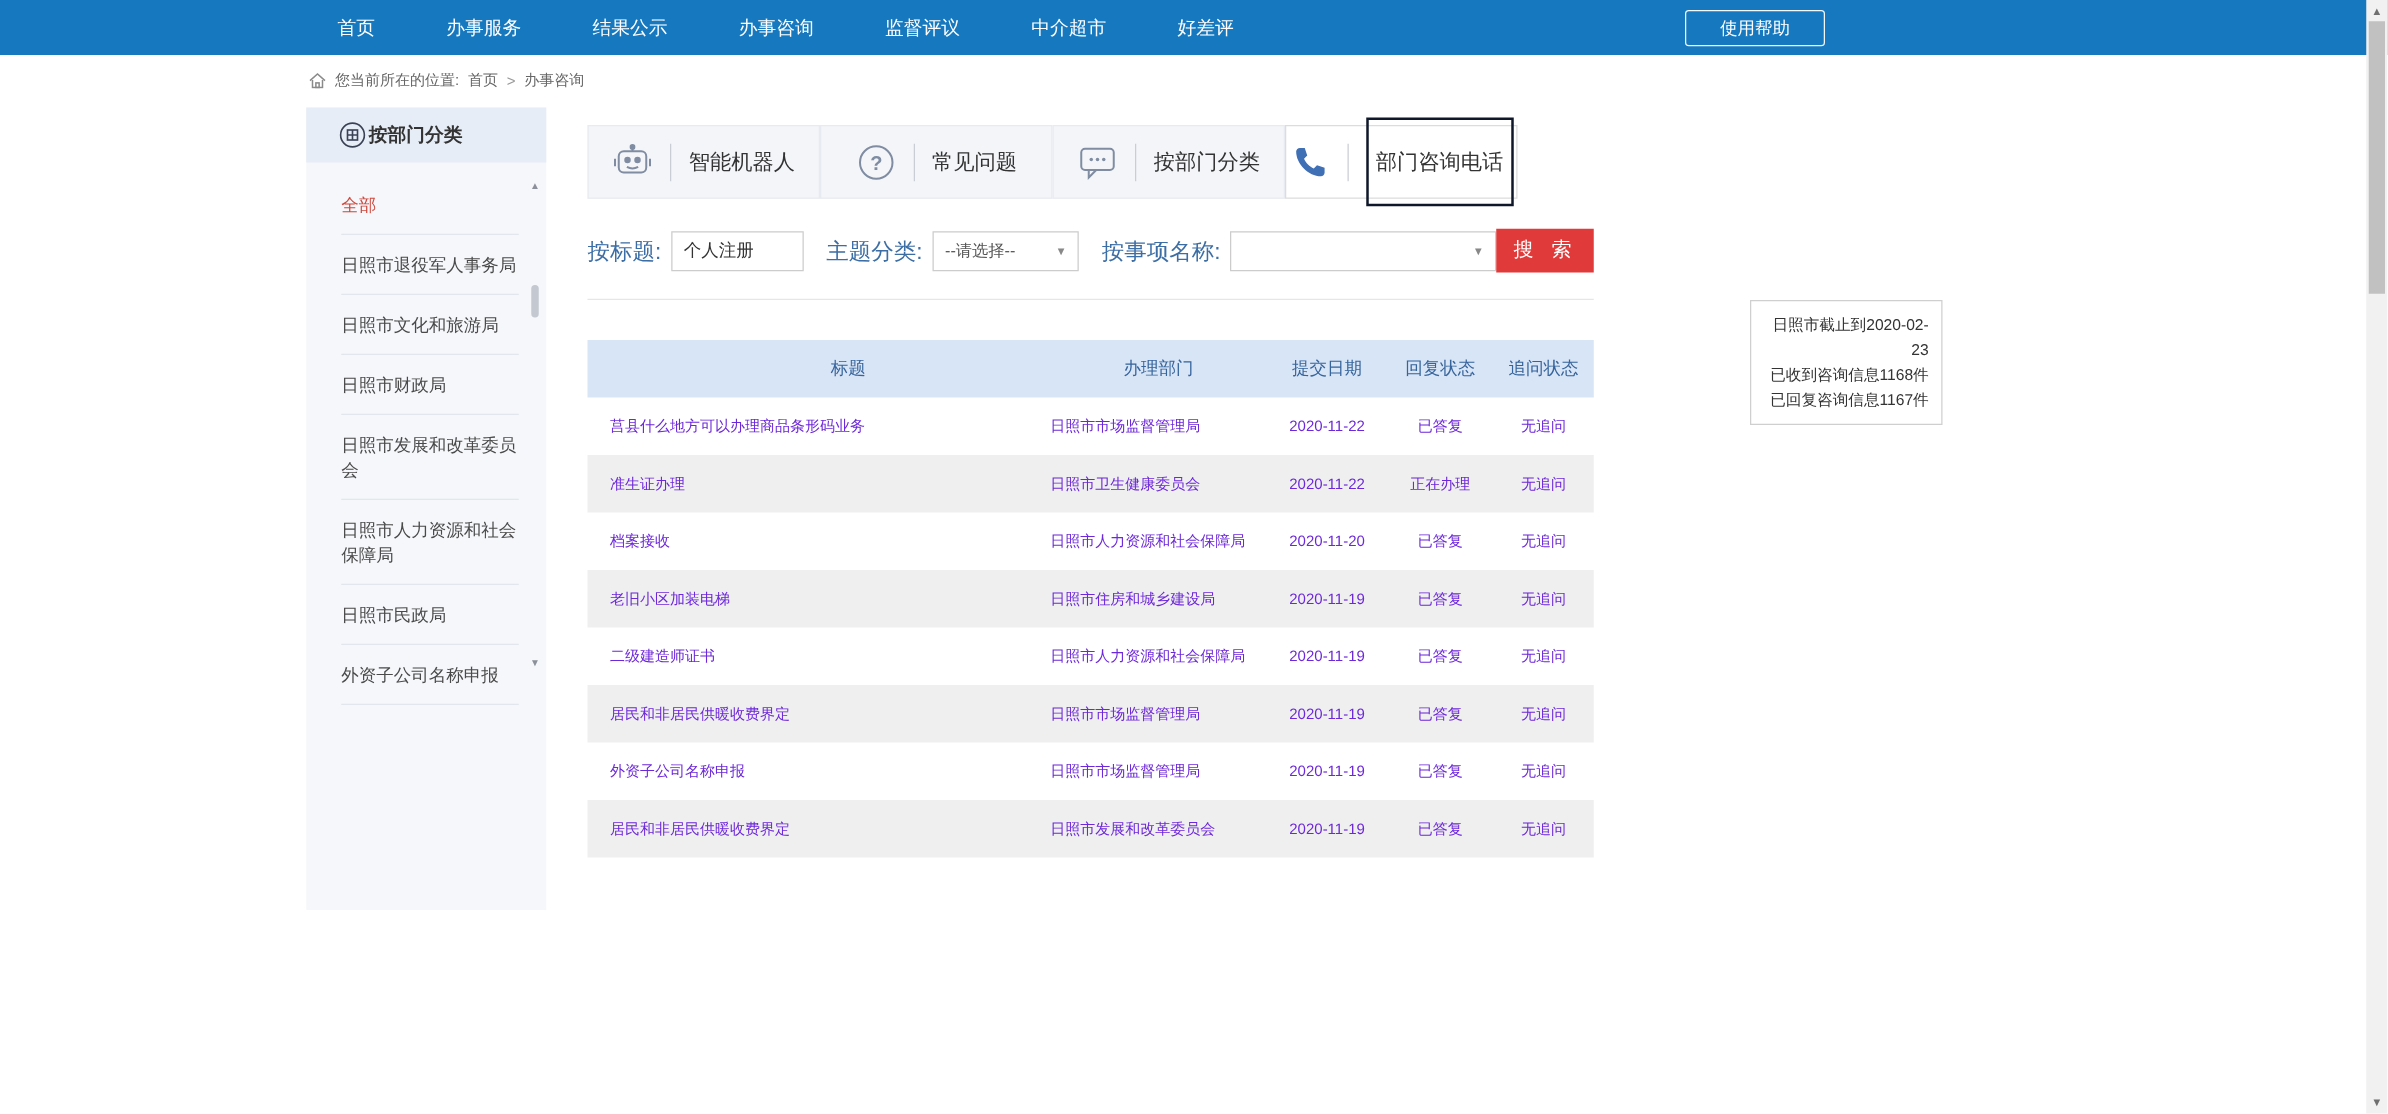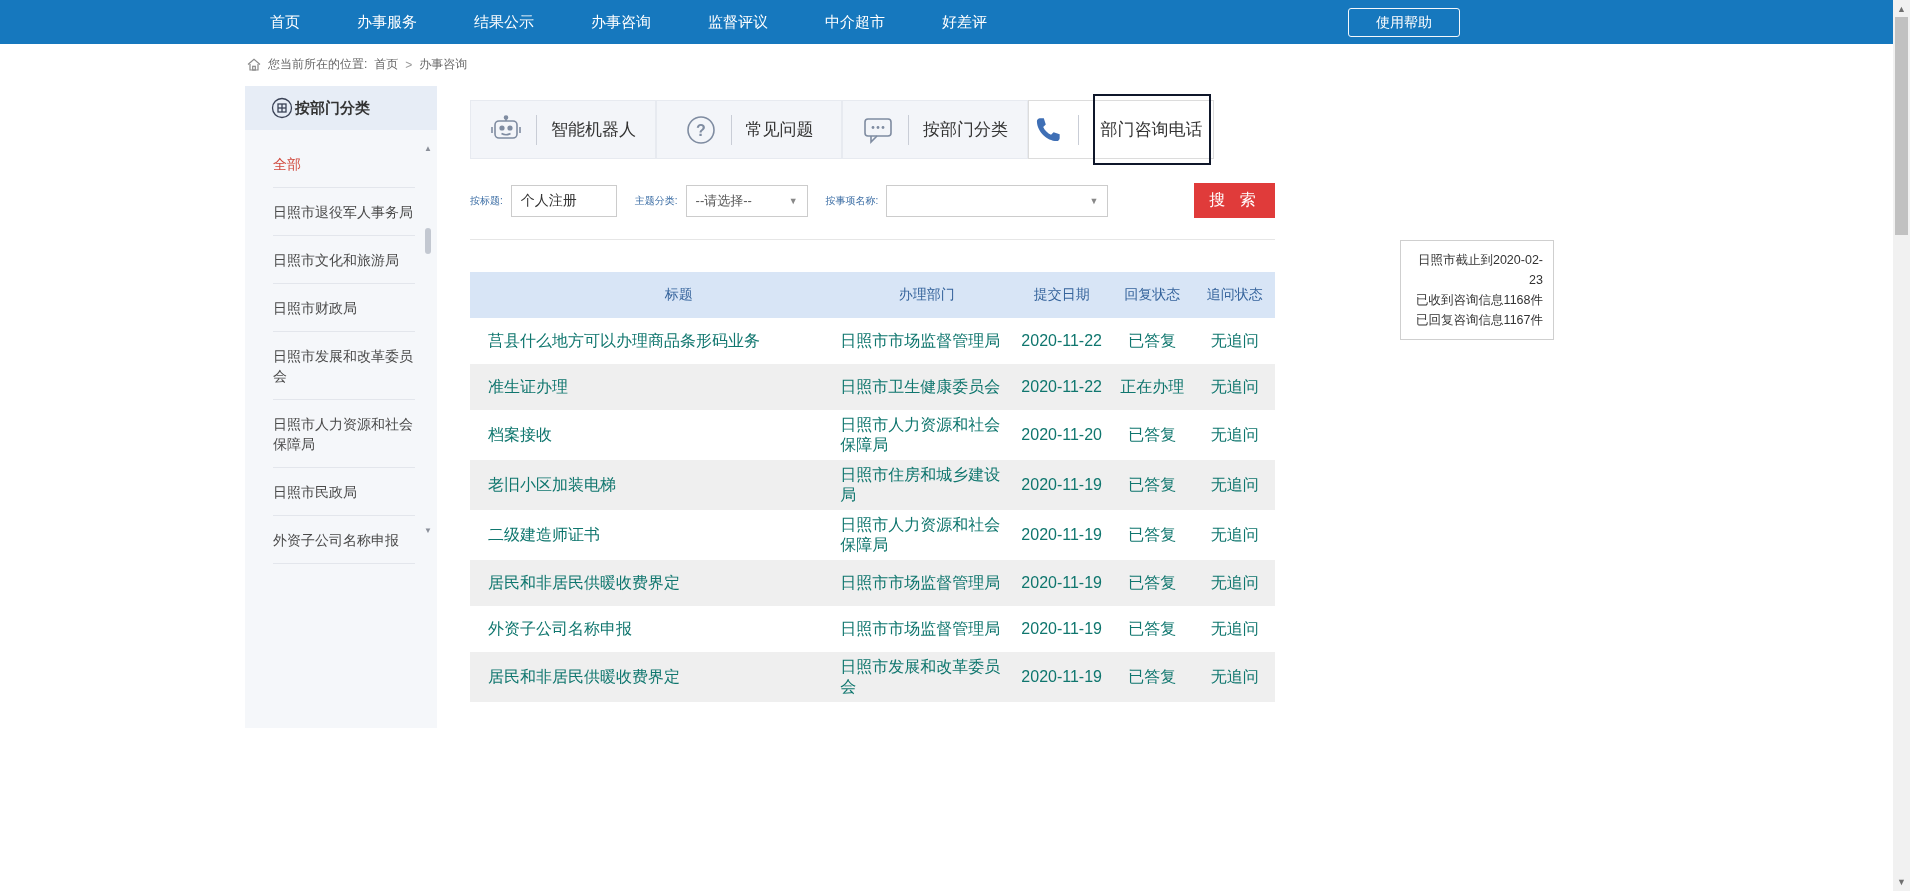--- a/index.html
+++ b/index.html
@@ -42,41 +42,41 @@
     width:186px; height:59px; background:#f3f5f9; border:1px solid #e7eaf0;
     display:flex; align-items:center; justify-content:center; gap:14px; cursor:pointer;
   }
   .tab-card.active-card { background:#fff; border-color:#dcdcdc; }
   .tab-icon { width:32px; height:32px; display:flex; align-items:center; justify-content:center; }
   .tab-divider { width:1px; height:30px; background:#c9cdd6; }
   .tab-label { font-size:17px; color:#333; white-space:nowrap; }
   .tab-card.active-card .tab-label { border:2px solid #0f172a; padding:22px 6px; }
   
   .search-row { margin-top:24px; display:flex; align-items:center; padding-bottom:21px; border-bottom:1px solid #e6e6e6; }
-  .search-label { color:#3c6ea5; font-size:10px; margin-right:8px; white-space:nowrap;text-align:right; }
+  .search-label { color:#3c6ea5; font-size:18px; margin-right:8px; white-space:nowrap;text-align:right; }
   .search-input { width:106px; height:32px; border:1px solid #ccc; padding:0 9px; font-size:14px; color:#333; background:#fff; }
   .gap18 { width:18px; flex:none; }
   .select-box {
     height:32px; border:1px solid #ccc; background:#fff; display:flex; align-items:center;
     justify-content:space-between; padding:0 9px; cursor:pointer; color:#555; font-size:13px;
   }
   .select-box.small { width:122px; }
   .select-box.large { width:222px; }
   .select-arrow { color:#888; font-size:9px; margin-left:6px; }
   .search-btn {
     margin-left:auto; width:81px; height:35px; background:#e03b3a; color:#fff; border:none;
     font-size:16px; letter-spacing:5px; padding-left:7px; cursor:pointer;
   }
   
   .table { margin-top:32px; }
   .thead { display:flex; background:#d8e5f6; }
   .th { height:46px; display:flex; align-items:center; justify-content:center; font-size:14px; color:#36649c; }
   .tr { display:flex; min-height:46px; cursor:pointer; }
   .tbody .tr:nth-child(even) { background:#efefef; }
-  .td { display:flex; align-items:center; font-size:16px; color:#0f766e; line-height:20px; padding:5px 0; }
+  .td { display:flex; align-items:center; font-size:12px; color:#6d28d9; line-height:20px; padding:5px 0; }
   .col0 { width:46%;padding-left:47px; }
   .col1 { width:21.5%; }
   .col2 { width:12%; }
   .col3 { width:10.5%; }
   .col4 { width:10%; }
   .td.col0 { padding-left:18px; padding-right:14px; }
   .td.col1 { padding-right:10px; }
   .td.col2, .td.col3, .td.col4 { justify-content:center; text-align:center; }
   
   .stats-box {

